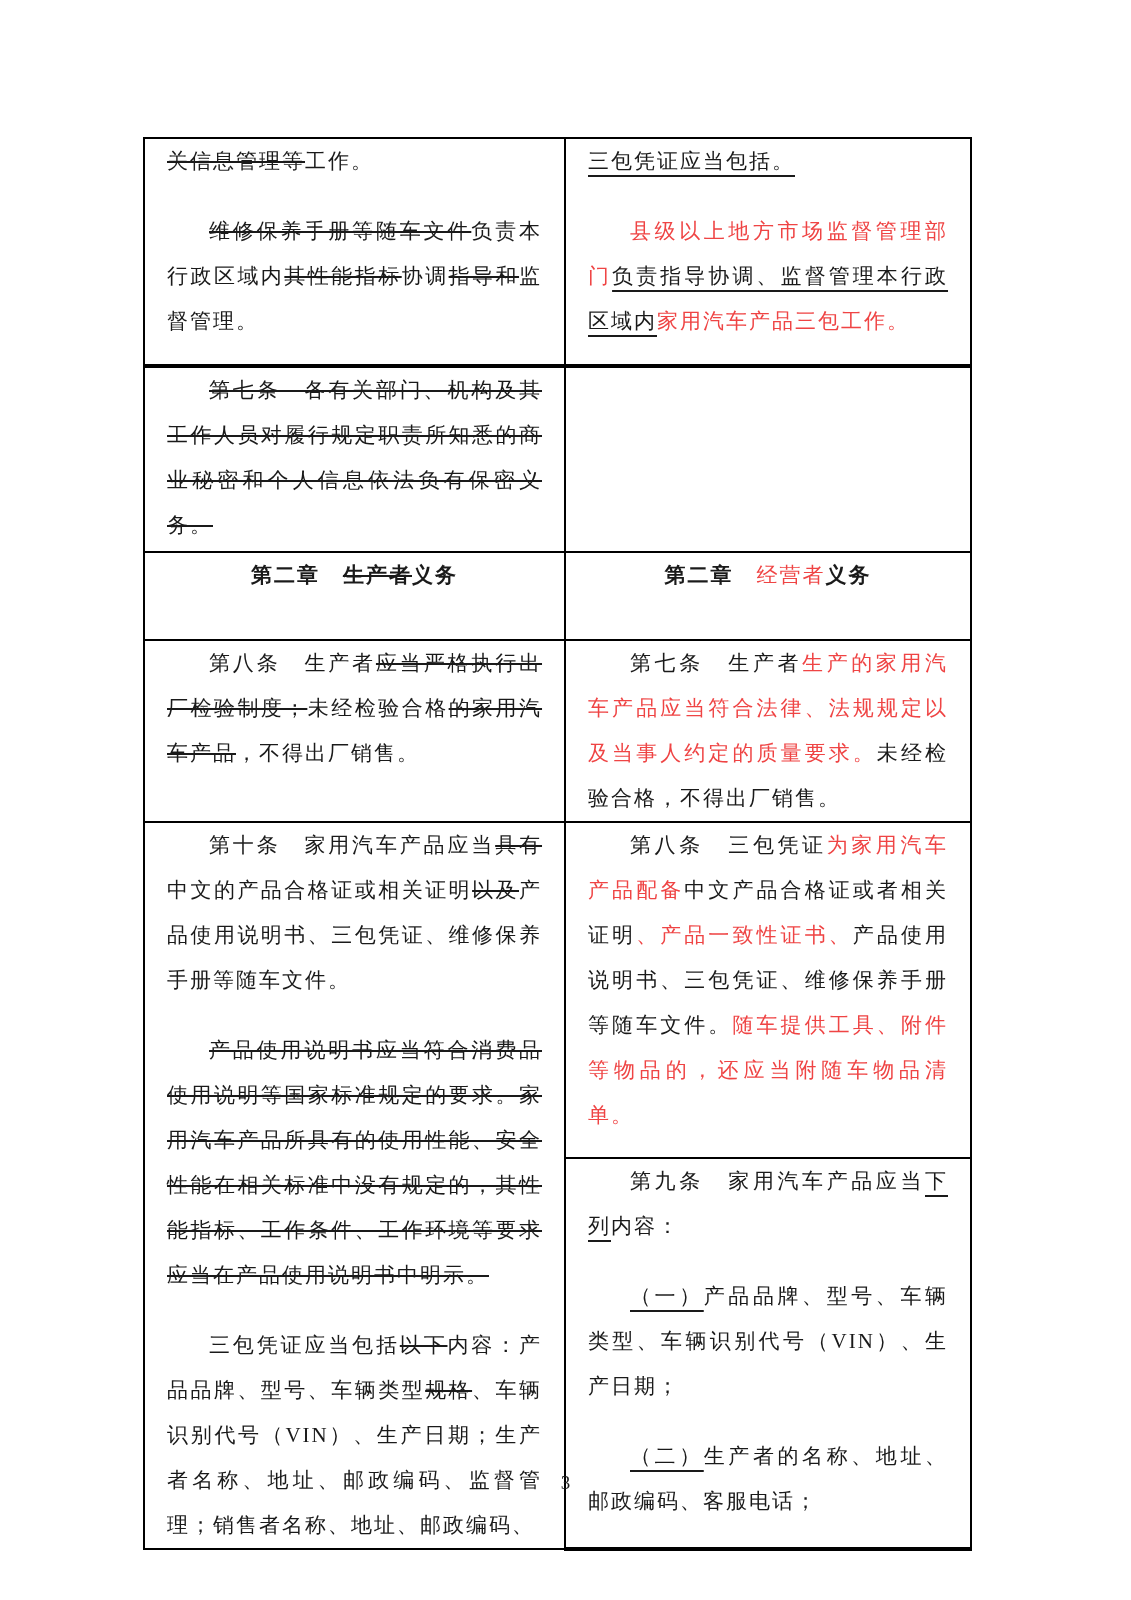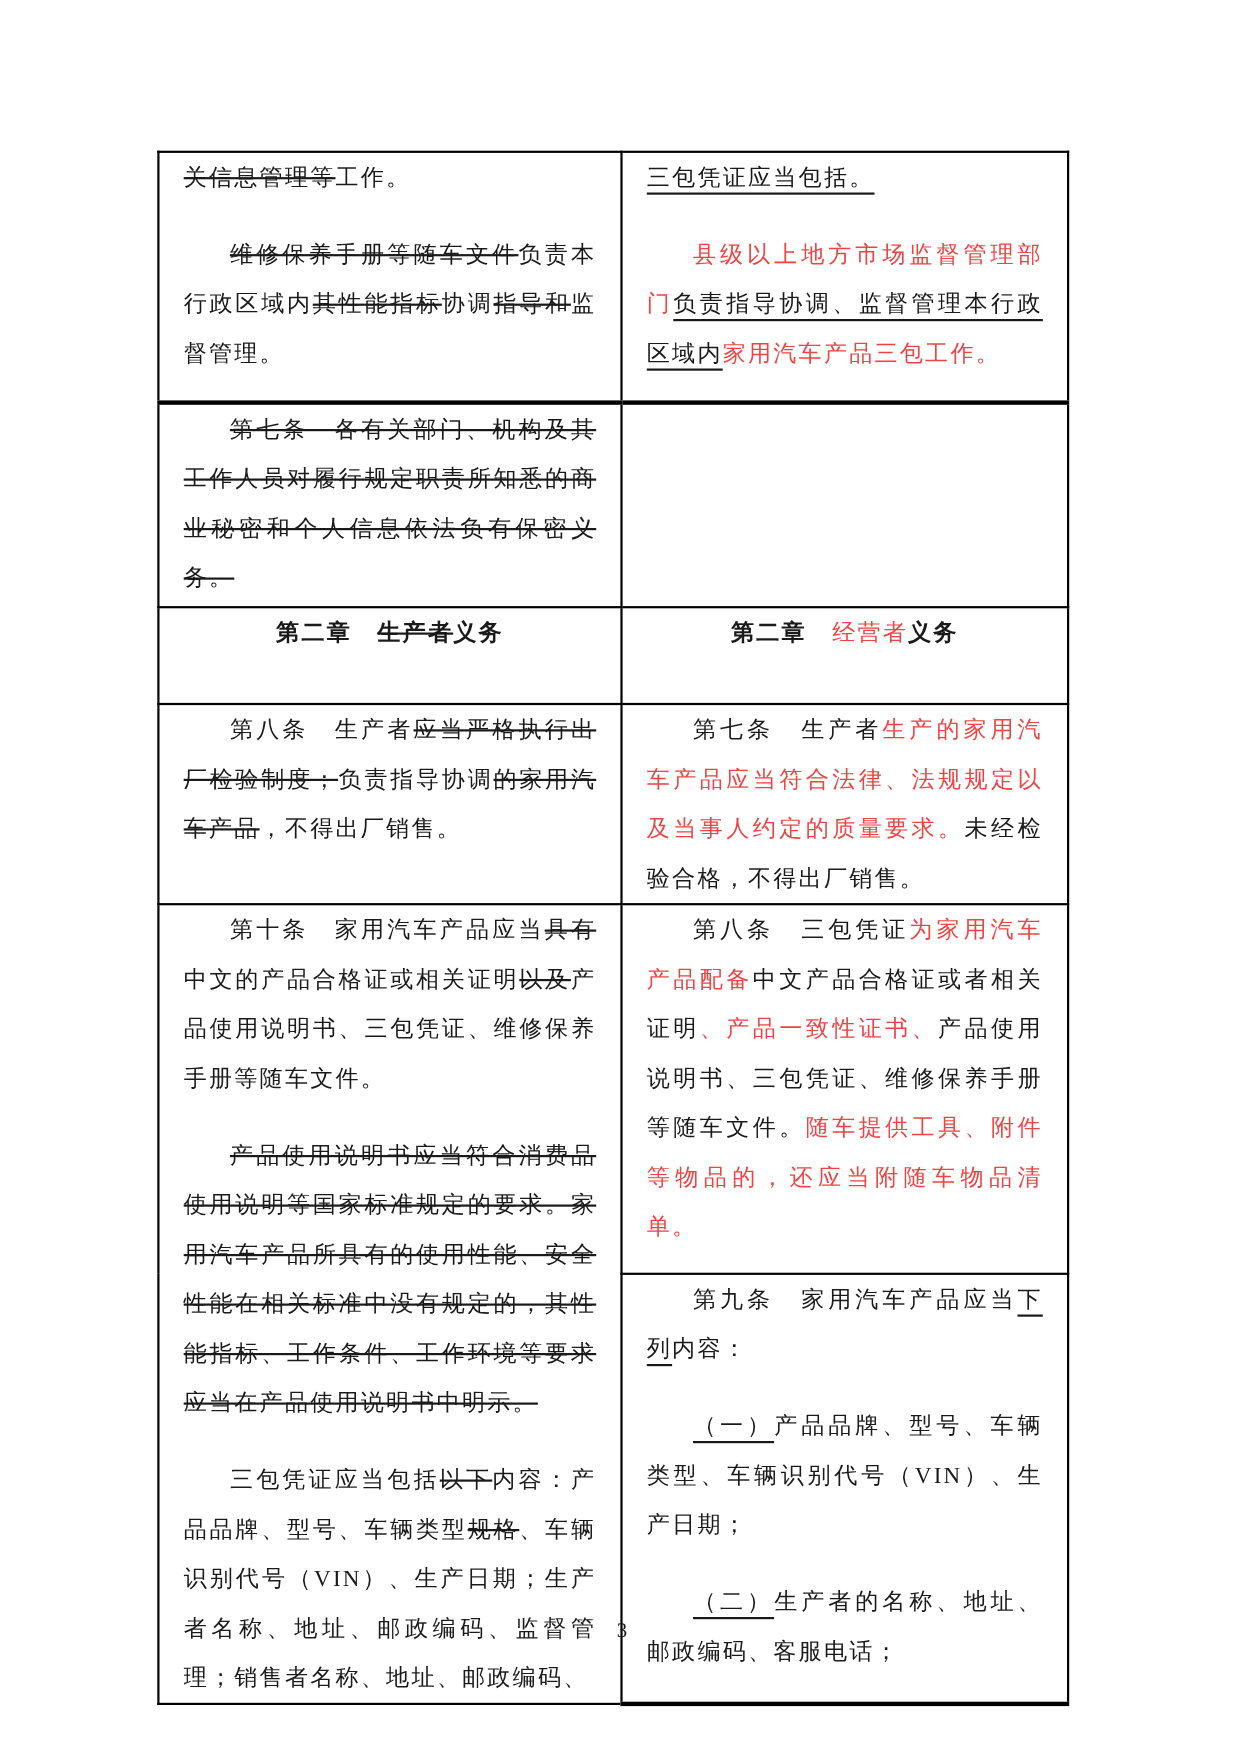--- a/index.html
+++ b/index.html
@@ -68,21 +68,21 @@
     <tr style="height:88px">
       <td class="chapter">
             <p class="para"><span class="bold">第二章　</span><span class="bold strike">生产者</span><span class="bold">义务</span></p>
           </td>
       <td class="chapter">
             <p class="para"><span class="bold">第二章　</span><span class="redbold">经营者</span><span class="bold">义务</span></p>
           </td>
     </tr>
     <tr style="height:172px">
       <td class="pt26">
-            <p class="para indent"><span>第八条　生产者</span><span class="strike">应当严格执行出厂检验制度；</span><span>负责指导协调</span><span class="strike">的家用汽车产品</span><span>，不得出厂销售。</span></p>
+            <p class="para indent"><span>第八条　生产者</span><span class="strike">应当严格执行出厂检验制度；</span><span>未经检验合格</span><span class="strike">的家用汽车产品</span><span>，不得出厂销售。</span></p>
           </td>
       <td class="pt26">
             <p class="para indent"><span>第七条　生产者</span><span class="redbold">生产的家用汽车产品应当符合法律、法规规定以及当事人约定的质量要求。</span><span>未经检验合格，不得出厂销售。</span></p>
           </td>
     </tr>
     <tr style="height:277px">
       <td class="pt38" rowspan="2">
             <p class="para indent"><span>第十条　家用汽车产品应当</span><span class="strike">具有</span><span>中文的产品合格证或相关证明</span><span class="strike">以及</span><span>产品使用说明书、三包凭证、维修保养手册等随车文件。</span></p>
             <p class="para indent"><span class="strike">产品使用说明书应当符合消费品使用说明等国家标准规定的要求。家用汽车产品所具有的使用性能、安全性能在相关标准中没有规定的，其性能指标、工作条件、工作环境等要求应当在产品使用说明书中明示。</span></p>
             <p class="para indent"><span>三包凭证应当包括</span><span class="strike">以下</span><span>内容：产品品牌、型号、车辆类型</span><span class="strike">规格</span><span>、车辆识别代号（VIN）、生产日期；生产者名称、地址、邮政编码、监督管理；销售者名称、地址、邮政编码、</span></p>

